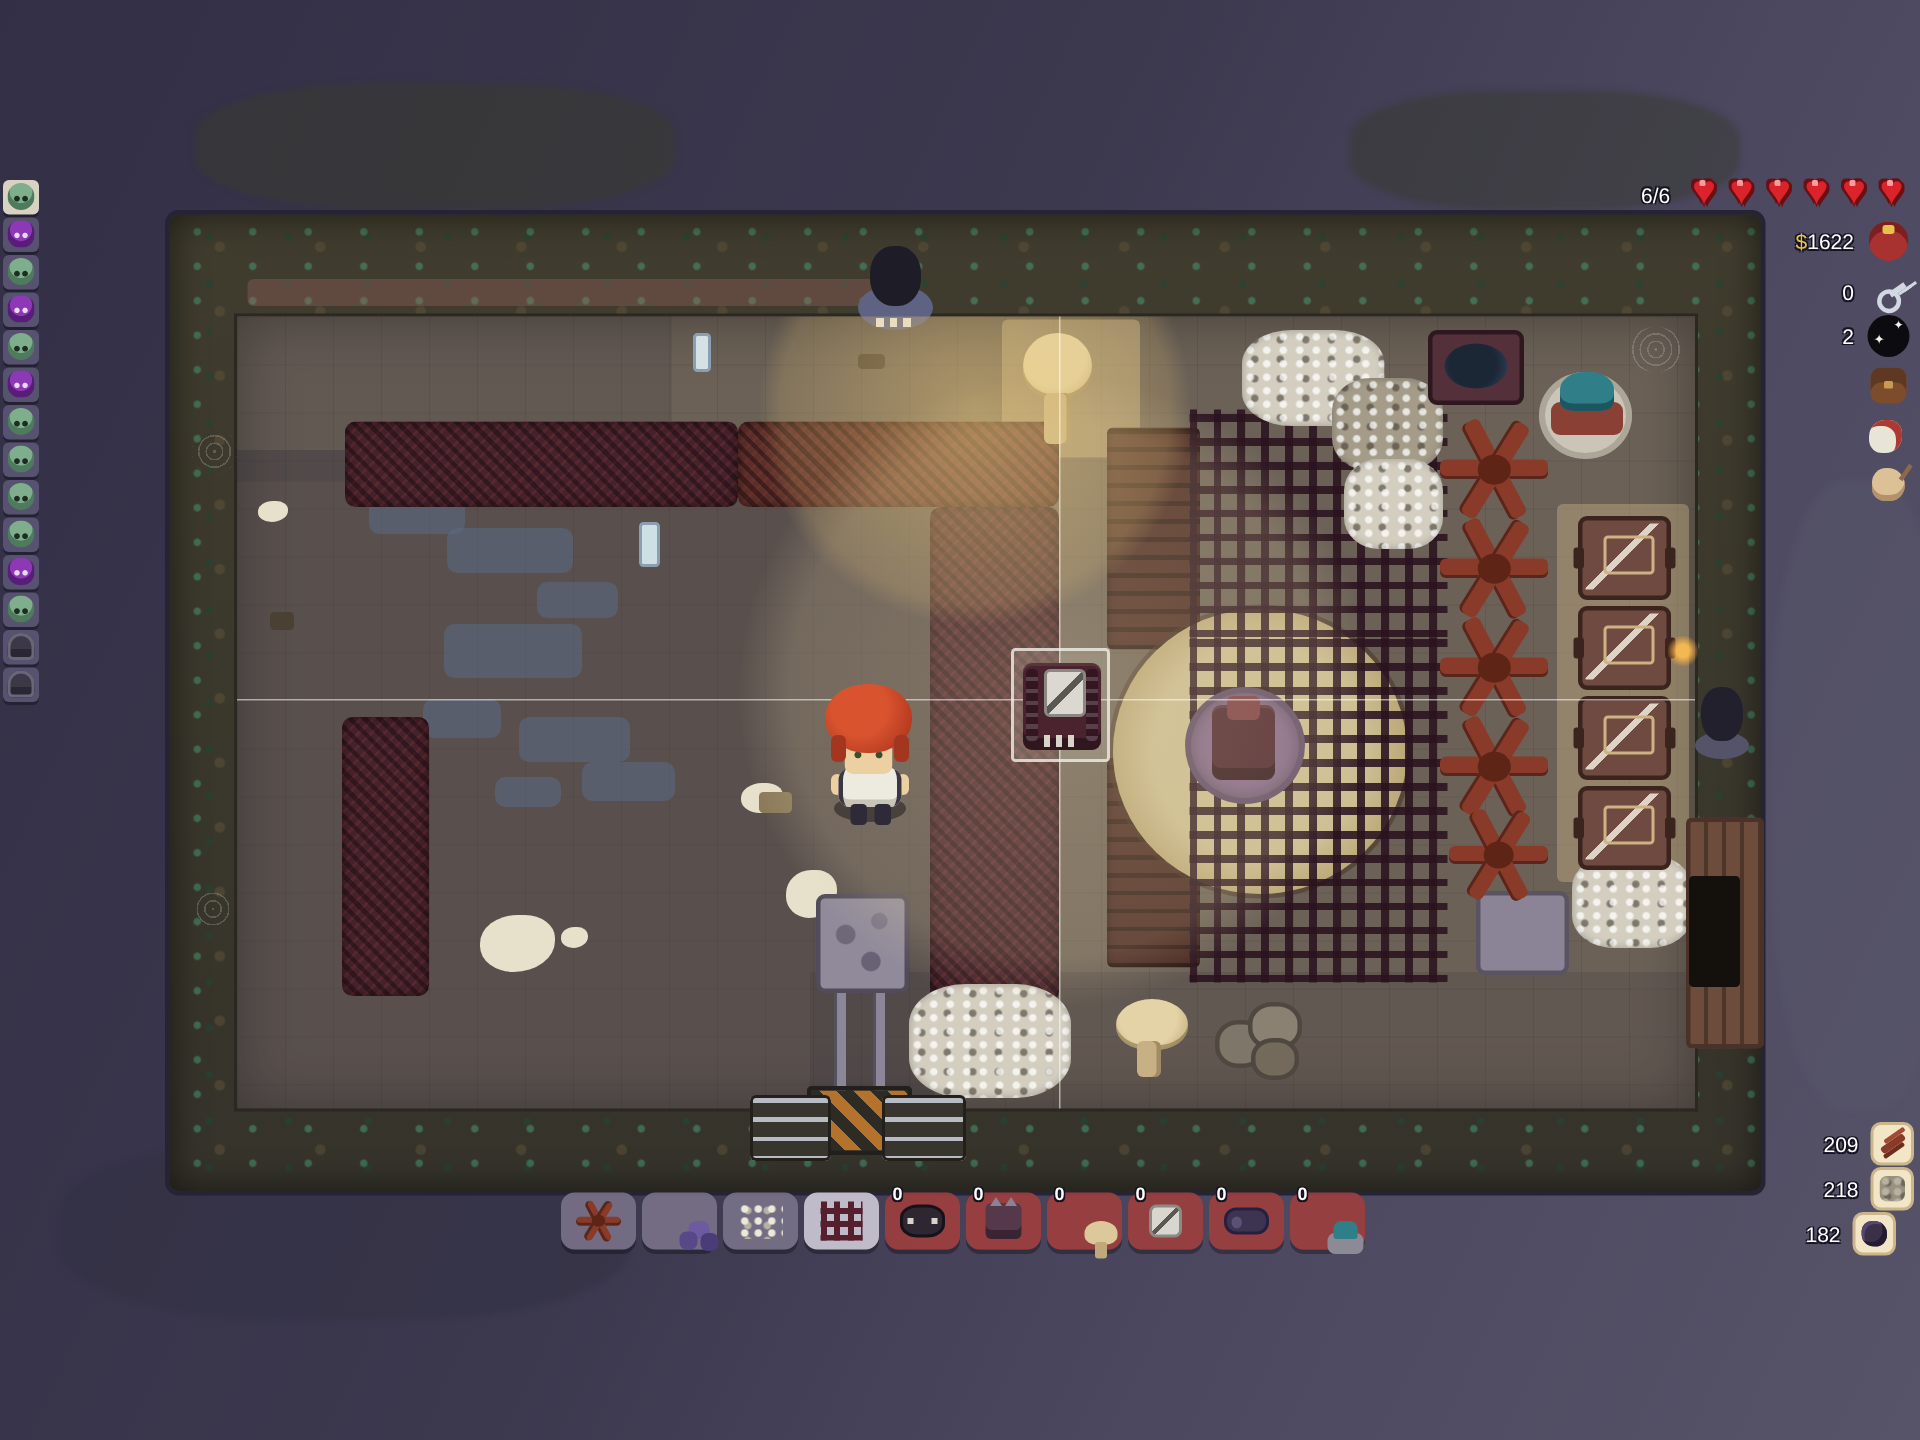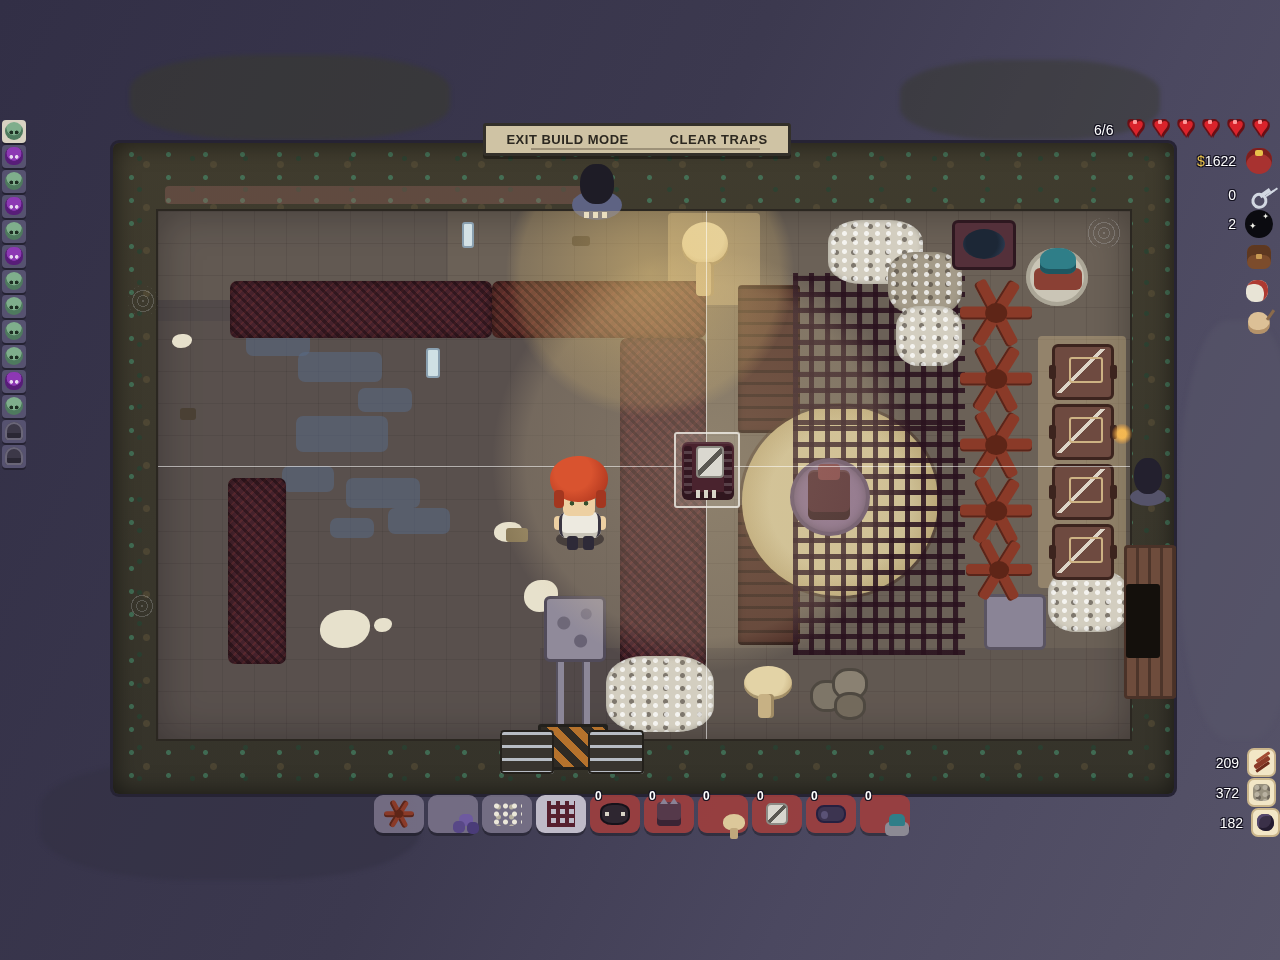--- a/index.html
+++ b/index.html
@@ -373,25 +373,20 @@
     <div style="position:absolute;left:17px;top:82px;width:11px;height:14px;background:#2e2a38;border-radius:3px;"></div>
     <div style="position:absolute;left:33px;top:82px;width:11px;height:14px;background:#2e2a38;border-radius:3px;"></div>
     <div style="position:absolute;left:13px;top:40px;width:32px;height:22px;background:#edd0a2;border-radius:6px;
          background-image:radial-gradient(circle at 28% 42%,#35502e 2px,transparent 2.6px),radial-gradient(circle at 72% 42%,#35502e 2px,transparent 2.6px);"></div>
     <div style="position:absolute;left:0;top:2px;width:58px;height:46px;border-radius:48%;
          background:radial-gradient(circle at 40% 35%,#d9532f 0 40%,#b93d22 75%,#8f2d18 100%);"></div>
     <div style="position:absolute;left:4px;top:36px;width:10px;height:18px;background:#a3361f;border-radius:4px;"></div>
     <div style="position:absolute;left:46px;top:36px;width:10px;height:18px;background:#a3361f;border-radius:4px;"></div>
   </div>
 
-  <div class="panel">
-    <span class="btn">EXIT BUILD MODE</span>
-    <span class="btn">CLEAR TRAPS</span>
-    <span class="rule"></span>
-  </div>
 
   <span class="hud-num" style="position:absolute;left:1094px;top:122px;">6/6</span>
   <div class="hearts">
     <span class="heart"></span>
     <span class="heart"></span>
     <span class="heart"></span>
     <span class="heart"></span>
     <span class="heart"></span>
     <span class="heart"></span>
   </div>
@@ -430,26 +425,26 @@
       </span>
   </div>
 
   <div class="res-row" style="right:4px;top:748px;">
     <span class="hud-num">209</span>
     <span class="tile30">
         <span class="i-branch"></span>
       </span>
   </div>
   <div class="res-row" style="right:4px;top:778px;">
-    <span class="hud-num">372</span>
+    <span class="hud-num">218</span>
     <span class="tile30">
         <span class="i-gravelmini"></span>
       </span>
   </div>
-  <div class="res-row" style="right:0;top:808px;text-align:right;">
+  <div class="res-row" style="right:16px;top:808px;text-align:right;">
     <span class="hud-num">182</span>
     <span class="tile30">
         <span class="i-darkrock"></span>
       </span>
   </div>
 
   <div class="hotbar">
     <div class="slot" style="left:2px;">
         <span class="mini spike" style="width:30px;height:28px;">
           <i></i>

